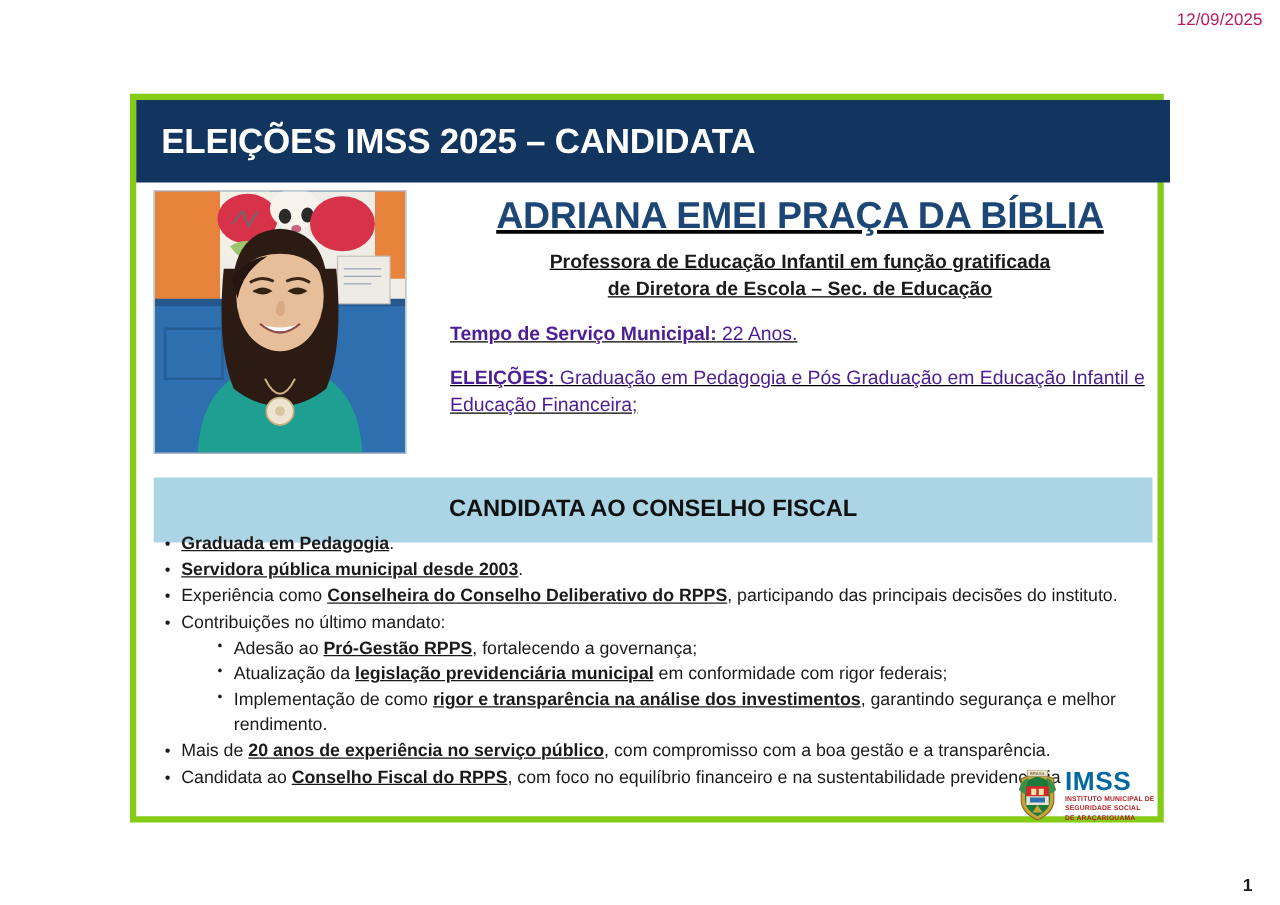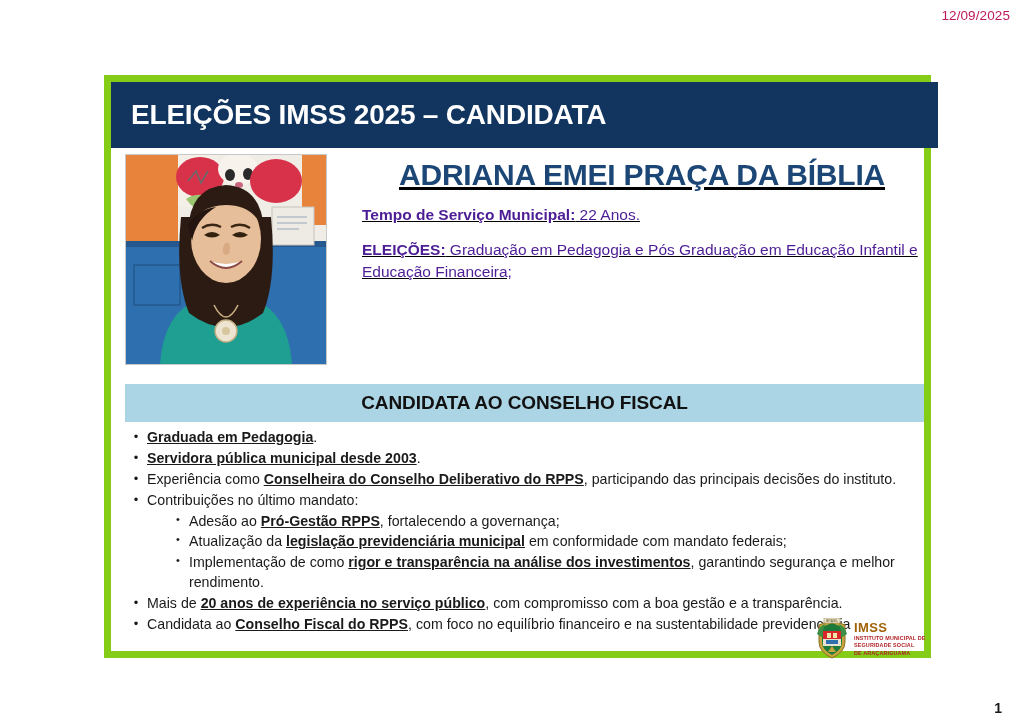--- a/index.html
+++ b/index.html
@@ -34,21 +34,21 @@
   }
 
   
   .slide {
     position: absolute;
     left: 104px;
     top: 75px;
     width: 827px;
     height: 583px;
     background: #ffffff;
-    border: 7px solid #84cc16;
+    border: 5px solid #84cc16;
     box-sizing: border-box;
   }
 
   .slide-dot {
     position: absolute;
     left: 3px;
     top: 3px;
     width: 3px;
     height: 3px;
     background: #3a3a3a;
@@ -133,21 +133,21 @@
     padding-left: 5px;
   }
   .info-line b { font-weight: bold; }
 
   
   .fiscal-banner {
     position: absolute;
     left: 14px;
     top: 236px;
     width: 799px;
-    height: 38px;
+    height: 52px;
     background: #ABD4E4;
     display: flex;
     align-items: center;
     justify-content: center;
   }
   .fiscal-banner-text {
     font-size: 19px;
     font-weight: bold;
     color: #111111;
     letter-spacing: -0.1px;
@@ -187,23 +187,23 @@
     right: 6px;
     bottom: 4px;
     width: 118px;
     height: 44px;
     display: flex;
     align-items: center;
   }
   .crest { width: 36px; height: 42px; flex: 0 0 36px; }
   .logo-text { margin-left: 4px; }
   .logo-main {
-    font-size: 13px;
-    font-weight: bold;
-    color: #a16207;
+    font-size: 21px;
+    font-weight: bold;
+    color: #0369a1;
     letter-spacing: 0.4px;
     line-height: 1;
   }
   .logo-sub {
     font-size: 5.4px;
     font-weight: bold;
     color: #B01F24;
     line-height: 1.32;
     letter-spacing: 0.15px;
     margin-top: 1px;
@@ -274,20 +274,24 @@
         <path d="M84 106 q16 14 32 0" stroke="#8B4A45" stroke-width="1.8" fill="none"></path>
 
         <path d="M88 150 q12 24 24 0" stroke="#C9B083" stroke-width="1.6" fill="none"></path>
         <circle cx="100" cy="176" r="11" fill="#EDE5D2" stroke="#C2AE80" stroke-width="1.4"></circle>
         <circle cx="100" cy="176" r="4" fill="#D6C79E"></circle>
       </svg>
     </div>
 
     <div class="candidate-col">
       <div class="candidate-name">ADRIANA EMEI PRAÇA DA BÍBLIA</div>
+      <div class="candidate-role">
+        <div>Professora de Educação Infantil em função gratificada</div>
+        <div>de Diretora de Escola – Sec. de Educação</div>
+      </div>
       <div class="info-line">
         <b>Tempo de Serviço Municipal:</b><span> 22 Anos.</span>
       </div>
       <div class="info-line">
         <b>ELEIÇÕES:</b><span> Graduação em Pedagogia e Pós Graduação em Educação Infantil e Educação Financeira;</span>
       </div>
     </div>
 
     <div class="fiscal-banner">
       <span class="fiscal-banner-text">CANDIDATA AO CONSELHO FISCAL</span>
@@ -309,21 +313,21 @@
         <div class="bullet-row">
           <span class="glyph">•</span>
           <span class="txt"><span>Contribuições no último mandato:</span></span>
         </div>
         <div class="bullet-row sub">
           <span class="glyph">•</span>
           <span class="txt"><span>Adesão ao </span><b>Pró-Gestão RPPS</b><span>, fortalecendo a governança;</span></span>
         </div>
         <div class="bullet-row sub">
           <span class="glyph">•</span>
-          <span class="txt"><span>Atualização da </span><b>legislação previdenciária municipal</b><span> em conformidade com mandato federais;</span></span>
+          <span class="txt"><span>Atualização da </span><b>legislação previdenciária municipal</b><span> em conformidade com rigor federais;</span></span>
         </div>
         <div class="bullet-row sub">
           <span class="glyph">•</span>
           <span class="txt"><span>Implementação de como </span><b>rigor e transparência na análise dos investimentos</b><span>, garantindo segurança e melhor rendimento.</span></span>
         </div>
         <div class="bullet-row">
           <span class="glyph">•</span>
           <span class="txt"><span>Mais de </span><b>20 anos de experiência no serviço público</b><span>, com compromisso com a boa gestão e a transparência.</span></span>
         </div>
         <div class="bullet-row">

